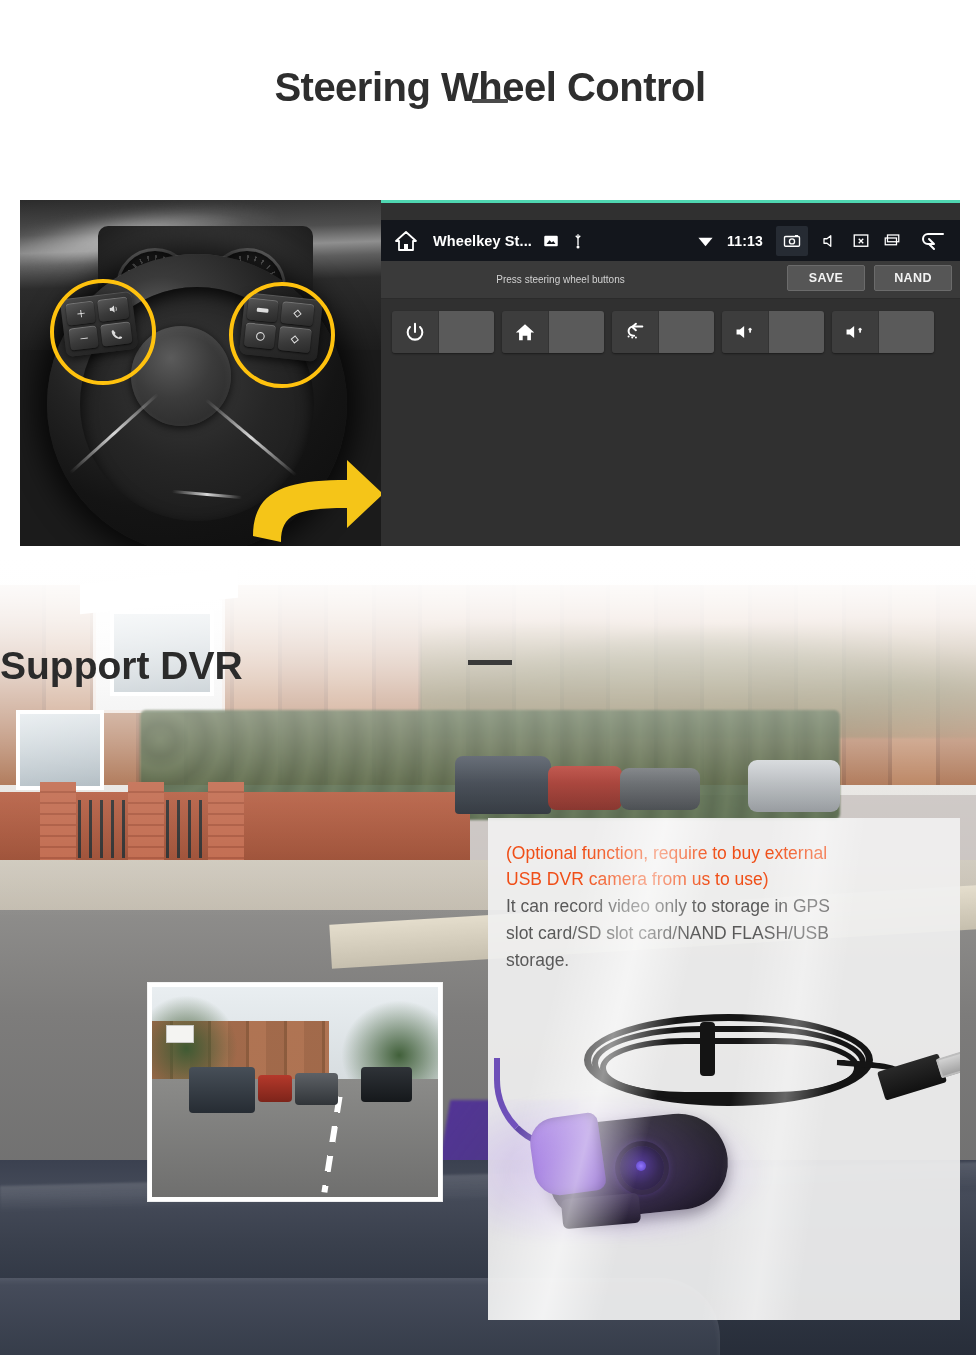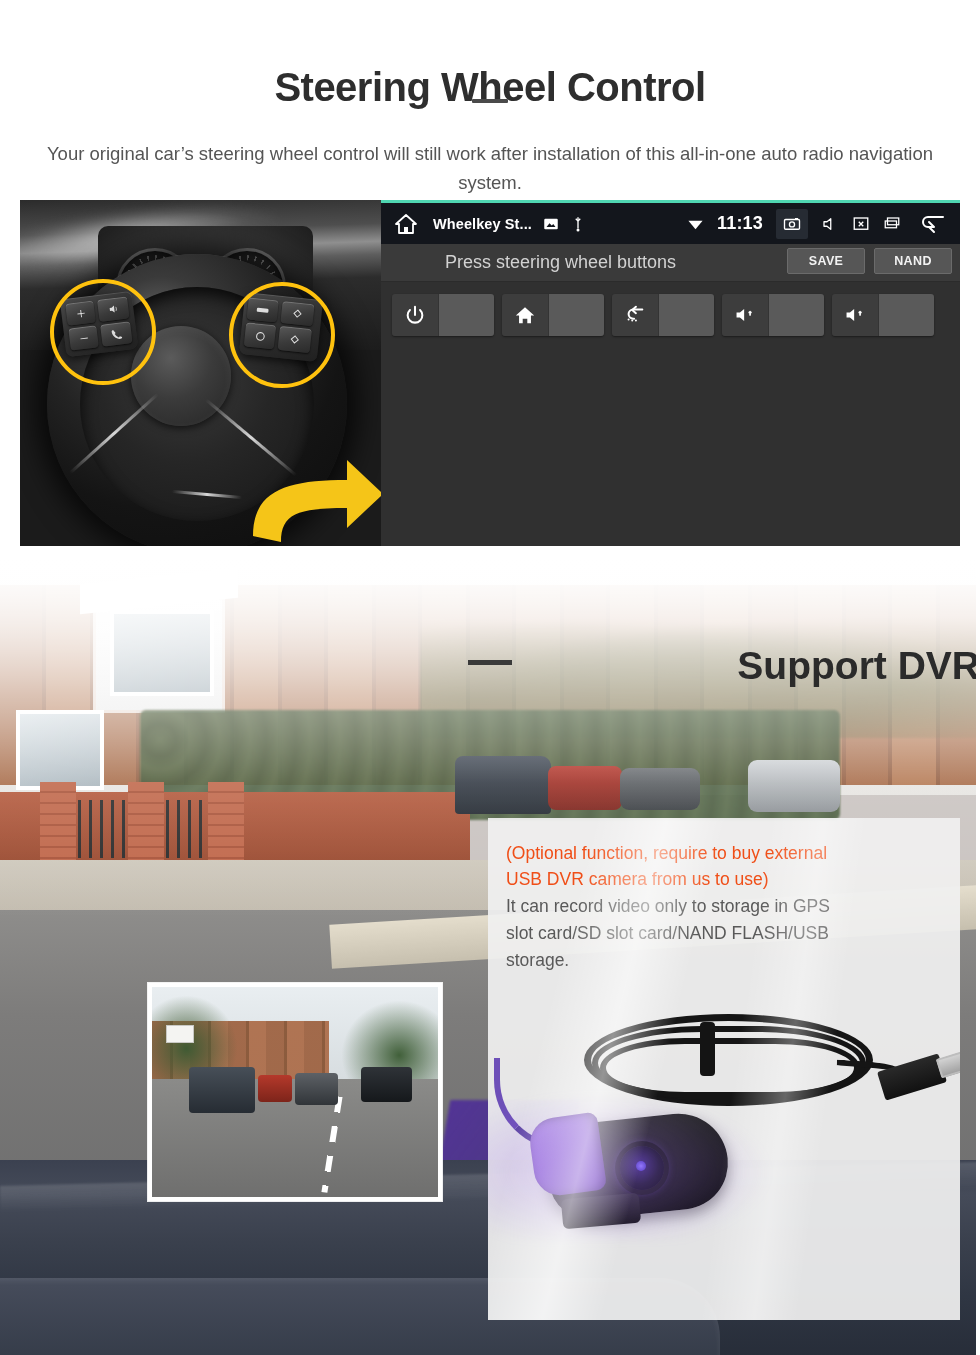--- a/index.html
+++ b/index.html
@@ -110,43 +110,43 @@
   .arrow{position:absolute;left:215px;top:250px;width:150px;height:92px;}
 
   
   .hu{
     position:absolute;left:381px;top:200px;width:579px;height:346px;
     background:#303030;border-top:3px solid #4fd6b1;box-sizing:border-box;
     overflow:hidden;
   }
   .hu-status{
     position:relative;height:41px;background:#13161c;display:flex;align-items:center;
-    padding:0 14px 0 12px;box-sizing:border-box;
+    padding:0 14px 0 12px;box-sizing:border-box;margin-top:17px;
   }
   .hu-home-ico{width:26px;height:24px;flex:0 0 auto;margin-right:14px;}
   .hu-appname{
     color:#fff;font-size:14.5px;font-weight:bold;letter-spacing:.1px;white-space:nowrap;
   }
   .hu-st-left-icons{display:flex;align-items:center;gap:9px;margin-left:10px;}
   .hu-spacer{flex:1 1 auto;}
   .hu-st-right{display:flex;align-items:center;gap:13px;}
-  .hu-time{color:#fff;font-size:18px;font-weight:bold;letter-spacing:.2px;}
+  .hu-time{color:#fff;font-size:14px;font-weight:bold;letter-spacing:.2px;}
   .hu-ico{width:18px;height:18px;display:block;}
   .hu-ico.wifi{width:17px;height:17px;}
   .hu-cam-wrap{
     padding:6px 7px;background:#262b33;border-radius:2px;display:flex;align-items:center;
   }
   .hu-back-ico{width:28px;height:22px;margin-left:4px;}
 
   .hu-bar2{
     position:relative;height:38px;background:#3a3a3a;border-bottom:1px solid #2b2b2b;
     display:flex;align-items:center;box-sizing:border-box;
   }
   .hu-hint{
-    position:absolute;left:0;right:0;text-align:center;color:#d2d2d2;font-size:18px;
+    position:absolute;left:0;right:0;text-align:center;color:#d2d2d2;font-size:10px;
     padding-right:220px;
   }
   .hu-btns{position:absolute;right:8px;top:4px;display:flex;gap:9px;}
   .hu-btn{
     width:78px;height:26px;background:#565656;border:1px solid #6b6b6b;border-radius:2px;
     color:#f2f2f2;font-size:12.5px;font-weight:bold;letter-spacing:.4px;
     display:flex;align-items:center;justify-content:center;box-sizing:border-box;
   }
   .hu-keys{
     position:relative;padding:12px 11px 0 11px;display:flex;gap:8px;
@@ -252,21 +252,21 @@
     content:"";position:absolute;left:-40px;top:118px;width:760px;height:90px;border-radius:40px 60px 0 0;
     background:linear-gradient(180deg,#474d5c,#333a47);box-shadow:inset 0 3px 6px rgba(255,255,255,.08);
   }
   .bluepillar{
     position:absolute;left:430px;top:540px;width:130px;height:230px;
     background:linear-gradient(120deg,rgba(70,30,160,.75),rgba(40,20,120,.55));
     transform:skewX(-10deg);filter:blur(1.5px);
   }
 
   .sec2-title{
-    position:absolute;left:0;top:52px;width:980px;text-align:right;
+    position:absolute;left:0;top:52px;width:980px;text-align:left;
     font-size:39px;font-weight:bold;color:#2b2b2b;
   }
   .sec2-rule{
     position:absolute;left:50%;top:100px;margin-left:-22px;width:44px;height:5px;background:#3a3a3a;
   }
 
   
   .inset{
     position:absolute;left:148px;top:983px;width:294px;height:218px;background:#fff;
     box-shadow:0 0 0 1px rgba(255,255,255,.9);padding:4px;box-sizing:border-box;
@@ -371,21 +371,20 @@
 </style>
 </head>
 <body>
 
 <div class="page">
 
   <section class="sec1">
 
     <h1 class="sec1-title">Steering Wheel Control</h1>
     <div class="title-rule"></div>
-    <p class="sec1-sub">Your original car’s steering wheel control will still work after installation of this all-in-one auto radio navigation system.</p>
 
     <div class="swphoto">
       <div class="sw-dash"></div>
       <div class="sw-dashglow"></div>
       <div class="sw-cluster">
         <div class="sw-gauge g1">
             <div class="sw-gaugeticks"></div>
           </div>
         <div class="sw-gauge g2">
             <div class="sw-gaugeticks"></div>

